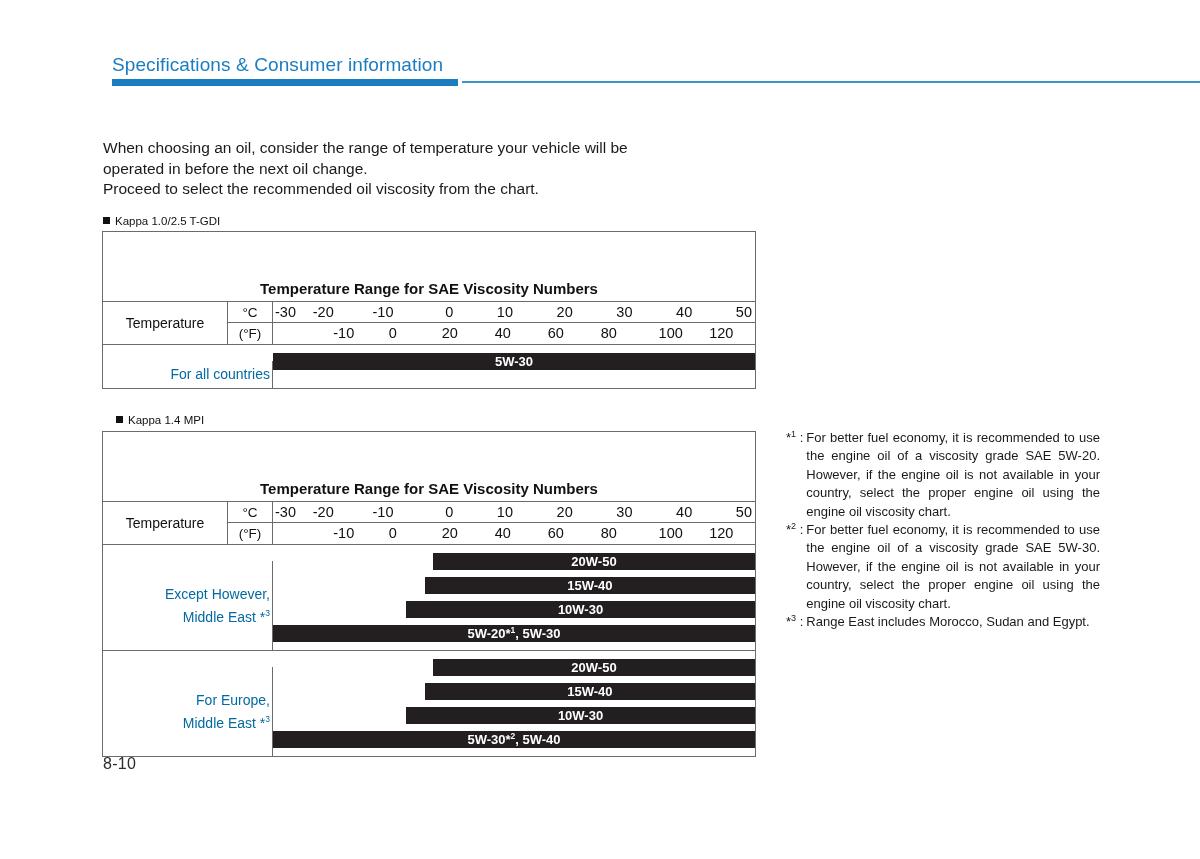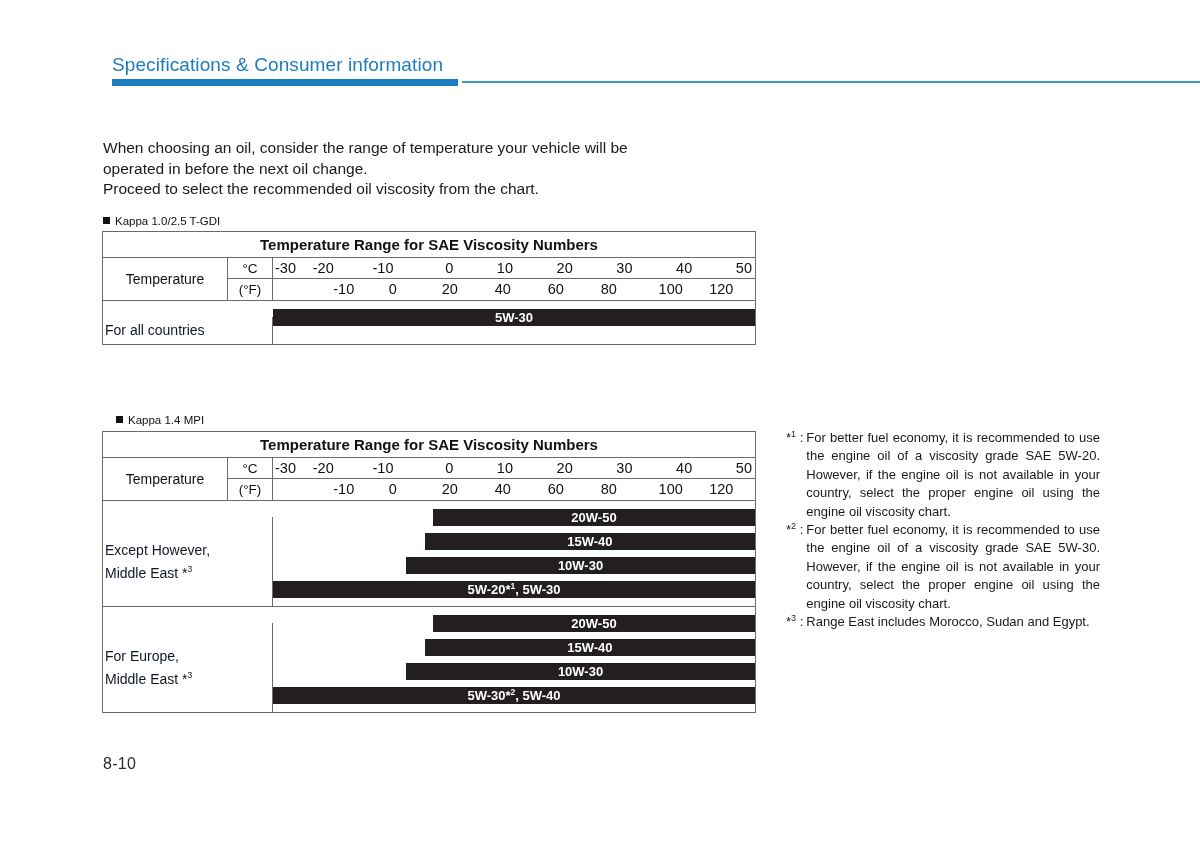--- a/index.html
+++ b/index.html
@@ -101,20 +101,21 @@
 
   .vt-title {
     height: 26px;
     line-height: 26px;
     text-align: center;
     font-size: 15px;
     font-weight: bold;
     color: #111;
     border-bottom: 1.5px solid #6b6b6b;
     box-sizing: border-box;
+    margin-top: 44px;
   }
 
   .vt-scale {
     display: flex;
     border-bottom: 1.5px solid #6b6b6b;
     box-sizing: border-box;
   }
   .vt-temp-label {
     width: 125px;
     flex: 0 0 125px;
@@ -166,26 +167,26 @@
   .vt-band {
     display: flex;
     box-sizing: border-box;
   }
   .vt-band + .vt-band { border-top: 1.5px solid #6b6b6b; }
   .vt-band-label {
     width: 170px;
     flex: 0 0 170px;
     display: flex;
     flex-direction: column;
-    align-items: flex-start;
+    align-items: flex-end;
     justify-content: center;
     text-align: center;
     font-size: 14px;
     line-height: 19px;
-    color: #0f172a;
+    color: #0369a1;
     border-right: 1.5px solid #6b6b6b;
     box-sizing: border-box;
     padding: 4px 2px;
     margin-top: 16px;
   }
   .vt-band-chart {
     flex: 1 1 auto;
     position: relative;
     padding: 8px 0 8px 0;
     box-sizing: border-box;

